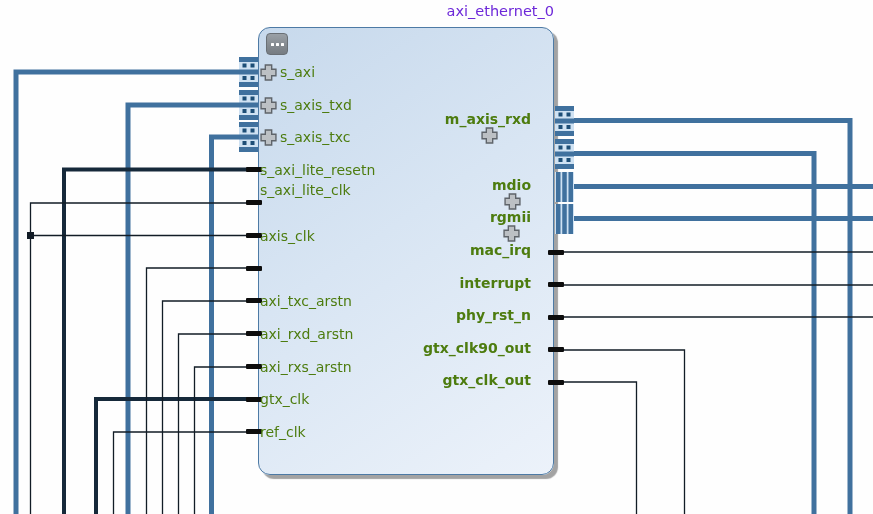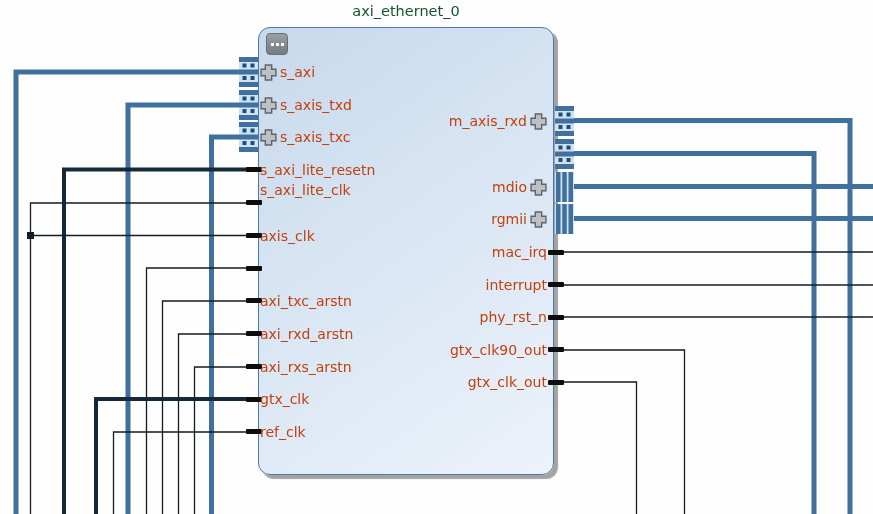--- a/index.html
+++ b/index.html
@@ -30,41 +30,41 @@
   .ip-block{
     position:absolute;left:258px;top:27px;width:296px;height:448px;
     border:1.6px solid var(--block-border);
     border-radius:12px;
     background:linear-gradient(145deg,#c7d9ec 0%,#d8e5f3 45%,#ecf2fa 100%);
     box-shadow:4px 4px 1px #a3a3a3;
     box-sizing:border-box;
   }
   .block-title{
     position:absolute;left:258px;top:3px;width:296px;
-    text-align:center;font-size:14.5px;color:#14532d;
+    text-align:right;font-size:14.5px;color:#6d28d9;
   }
   .block-type-label{
     position:absolute;left:238px;top:486px;width:336px;
     text-align:center;font-size:15px;color:var(--type-label);
   }
   .config-btn{
     position:absolute;left:266px;top:33px;width:22px;height:22px;
     border-radius:4px;border:1px solid #696f75;
     background:linear-gradient(180deg,#9aa0a6 0%,#83898f 60%,#767c82 100%);
     display:flex;align-items:center;justify-content:center;gap:2px;
     box-sizing:border-box;
   }
   .config-btn i{width:3px;height:3px;background:#fff;display:block;border-radius:0.5px;}
 
   .port{
     position:absolute;height:20px;display:flex;align-items:center;
-    font-size:14px;color:#c2410c;white-space:nowrap;
+    font-size:14px;color:#4d7c0f;white-space:nowrap;
   }
   .port.left{left:260px;}
-  .port.right{right:326px;flex-direction:row;}
+  .port.right{right:342px;flex-direction:column;font-weight:bold;}
   .port .plus{width:17px;height:17px;display:block;flex:0 0 auto;}
   .port.left .plus{margin-right:3px;}
   .port.right .plus{margin-left:3px;}
 
   .stub{position:absolute;width:19px;height:30px;}
   .stub svg{display:block;}
 
   .tick{
     position:absolute;width:16px;height:5px;border-radius:1px;
     background:var(--tick-color);

